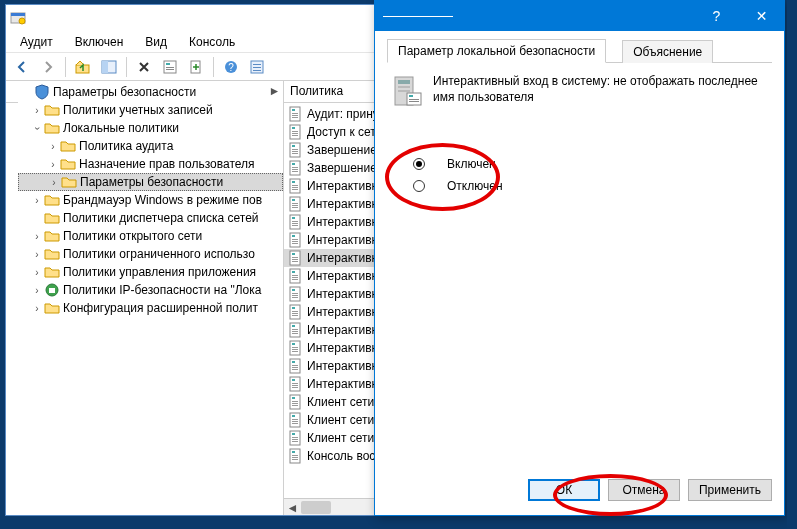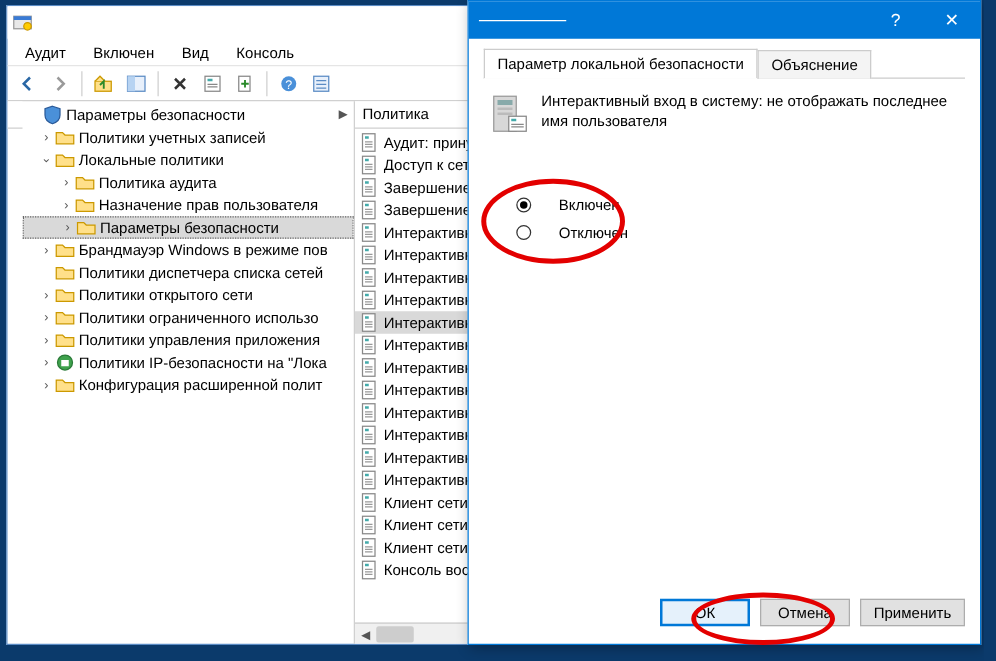--- a/index.html
+++ b/index.html
@@ -194,21 +194,21 @@
     align-items: flex-end;
     height: 24px;
     border-bottom: 1px solid #ccc;
     position: relative;
   }
   .tab {
     padding: 4px 10px;
     border: 1px solid #ccc;
     border-bottom: none;
     background: #f4f4f4;
-    margin-right: 0px;
+    margin-right: 16px;
     position: relative;
     top: 1px;
     font-size: 12px;
   }
   .tab.active { background: #fff; border-bottom: 1px solid #fff; top: 1px; }
   .policy-desc {
     display: flex;
     align-items: flex-start;
     padding: 10px 4px 4px 4px;
     gap: 10px;

